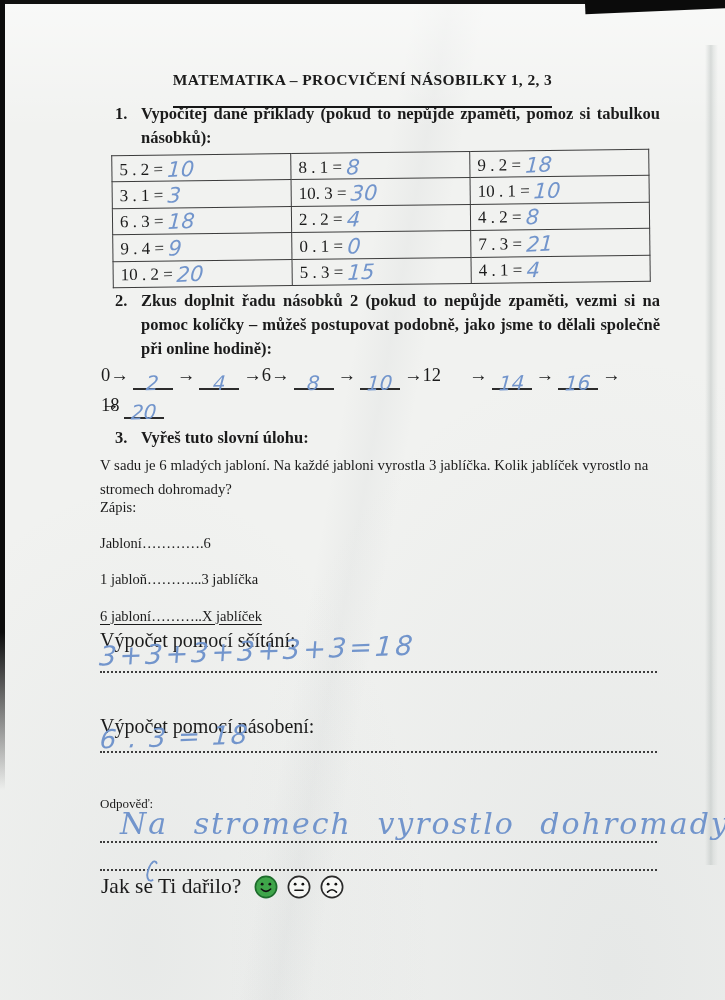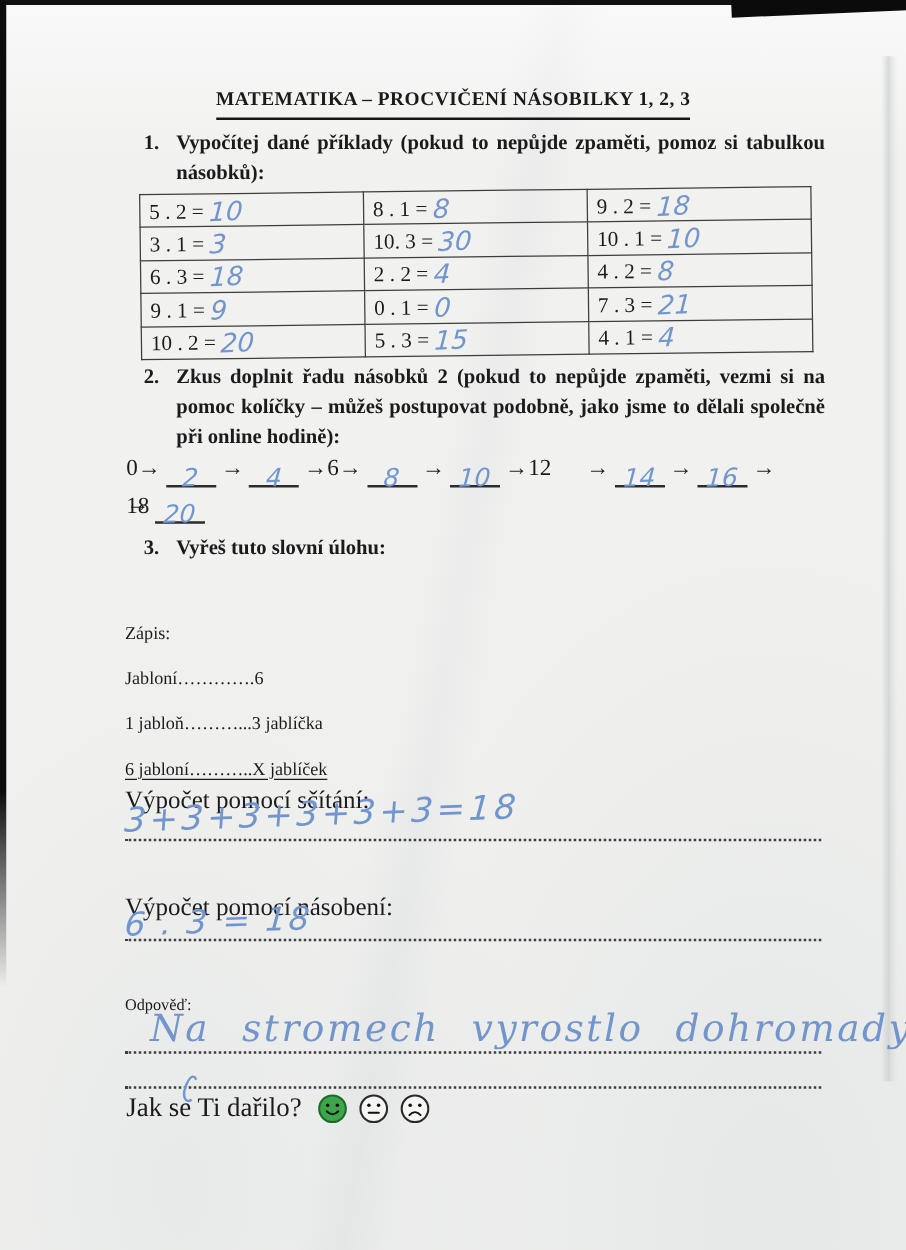--- a/index.html
+++ b/index.html
@@ -20,21 +20,21 @@
   .edge-top   { position:absolute; top:0; left:0; width:100%; height:4px; background:#101010; }
   .edge-tr    { position:absolute; top:-7px; right:-10px; width:150px; height:18px; background:#0b0b0b; transform:rotate(-2.4deg); }
   .edge-left  { position:absolute; top:0; left:0; width:5px; height:790px;
                 background:linear-gradient(to bottom, #0c0c0c 80%, rgba(12,12,12,0)); }
   .right-band { position:absolute; top:45px; right:7px; width:13px; height:820px;
                 background:linear-gradient(90deg, rgba(0,0,0,0), rgba(190,196,194,0.55) 45%, rgba(205,210,208,0.4) 65%, rgba(0,0,0,0)); }
   
   .title-wrap { position:absolute; top:71px; left:0; width:100%; text-align:center; }
   .title-wrap span {
     font-weight:bold; font-size:15.5px; letter-spacing:0.4px;
-    border-bottom:2px solid #161616; padding-bottom:6px;
+    border-bottom:2px solid #161616; padding-bottom:18px;
   }
   
   .question { position:absolute; display:flex; font-weight:bold; font-size:16.5px; line-height:1.45; }
   .qnum  { width:26px; flex:0 0 26px; }
   .qtext { flex:1; text-align:justify; }
   .q1 { left:115px; top:102px; width:545px; }
   .q2 { left:115px; top:289px; width:545px; }
   .q3 { left:115px; top:426px; width:545px; }
   .q3 .qtext { text-align:left; }
   
@@ -120,21 +120,21 @@
           <td><span>3 . 1 =</span><span class="hw">3</span></td>
           <td><span>10. 3 =</span><span class="hw">30</span></td>
           <td><span>10 . 1 =</span><span class="hw">10</span></td>
         </tr>
         <tr>
           <td><span>6 . 3 =</span><span class="hw">18</span></td>
           <td><span>2 . 2 =</span><span class="hw">4</span></td>
           <td><span>4 . 2 =</span><span class="hw">8</span></td>
         </tr>
         <tr>
-          <td><span>9 . 1 =</span><span class="hw">9</span></td>
+          <td><span>9 . 4 =</span><span class="hw">9</span></td>
           <td><span>0 . 1 =</span><span class="hw">0</span></td>
           <td><span>7 . 3 =</span><span class="hw">21</span></td>
         </tr>
         <tr>
           <td><span>10 . 2 =</span><span class="hw">20</span></td>
           <td><span>5 . 3 =</span><span class="hw">15</span></td>
           <td><span>4 . 1 =</span><span class="hw">4</span></td>
         </tr>
       </tbody>
   </table>
@@ -145,20 +145,21 @@
   </div>
 
   <div class="seq"><span class="seq-print">0→</span><span class="seq-blank"><span class="hw">2</span></span><span class="seq-print">→</span><span class="seq-blank"><span class="hw">4</span></span><span class="seq-print">→6→</span><span class="seq-blank"><span class="hw">8</span></span><span class="seq-print">→</span><span class="seq-blank"><span class="hw">10</span></span><span class="seq-print">→12</span><span class="seq-gap"></span><span class="seq-print">→</span><span class="seq-blank"><span class="hw">14</span></span><span class="seq-print">→</span><span class="seq-blank"><span class="hw">16</span></span><span class="seq-print">→</span><span class="seq-gap big"></span><span class="seq-print">18</span></div>
   <div class="seq seq-line2"><span class="seq-print">→</span><span class="seq-blank"><span class="hw">20</span></span></div>
 
   <div class="question q3">
     <span class="qnum">3.</span>
     <span class="qtext">Vyřeš tuto slovní úlohu:</span>
   </div>
 
+  <div class="plain problem">V sadu je 6 mladých jabloní. Na každé jabloni vyrostla 3 jablíčka. Kolik jablíček vyrostlo na stromech dohromady?</div>
 
   <div class="plain zapis">
     <div style="font-size:14.5px;">Zápis:</div>
     <div>
         <div class="z-line">Jabloní………….6</div>
         <div class="z-line">1 jabloň………...3 jablíčka</div>
         <div class="z-line underlined">6 jabloní………..X jablíček</div>
       </div>
   </div>
 

